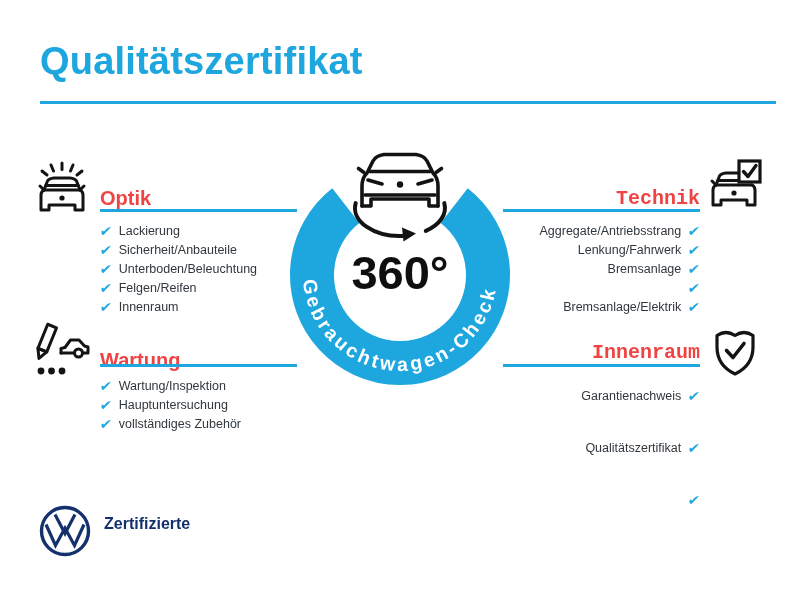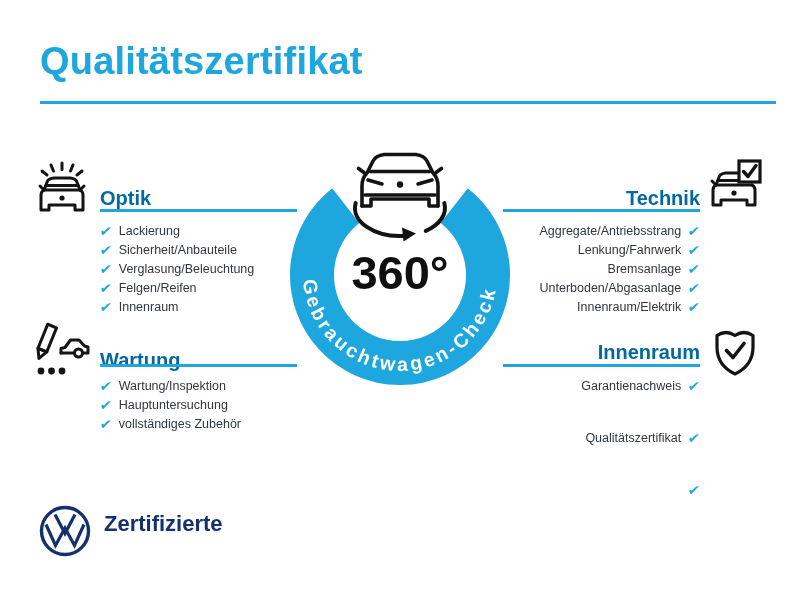--- a/index.html
+++ b/index.html
@@ -1,30 +1,30 @@
 <!DOCTYPE html>
 <html><head>
 <meta charset="utf-8">
 <style>
   html,body{margin:0;padding:0;}
   body{width:800px;height:600px;background:#ffffff;font-family:"Liberation Sans","DejaVu Sans",sans-serif;position:relative;overflow:hidden;}
   .title{position:absolute;left:40px;top:40px;margin:0;font-size:38px;font-weight:bold;color:#1ea6de;letter-spacing:0.2px;}
   .title-rule{position:absolute;left:40px;top:101px;width:736px;height:3px;background:#1ea6de;}
-  .head{position:absolute;width:197px;font-size:20px;font-weight:bold;color:#0369a1;}
+  .head{position:absolute;width:197px;font-size:20px;font-weight:bold;color:#ef4444;}
   .head-left{text-align:left;}
-  .head-right{text-align:right;}
+  .head-right{text-align:right;font-family:Liberation Mono, monospace;}
   .rule{position:absolute;width:197px;height:3px;background:#1ea6de;}
   .list{position:absolute;display:flex;flex-direction:column;gap:4px;font-size:12.5px;color:#30373d;}
   .row{display:flex;align-items:center;line-height:15px;}
   .row-left{justify-content:flex-start;}
   .row-right{justify-content:flex-end;}
   .chk{font-family:"DejaVu Sans",sans-serif;color:#1ea6de;font-weight:bold;font-size:14px;display:inline-block;transform:skewX(-8deg);}
   .row-left .chk{margin-right:7px;}
   .row-right .chk{margin-left:7px;}
-  .footer-text{position:absolute;left:104px;top:512px;font-size:22px;line-height:23px;font-weight:bold;color:#14316d;}
+  .footer-text{position:absolute;left:104px;top:512px;font-size:16px;line-height:23px;font-weight:bold;color:#14316d;}
   .icon{position:absolute;}
   svg{display:block;}
 </style>
 </head>
 <body>
 
 <h1 class="title">Qualitätszertifikat</h1>
 <div class="title-rule"></div>
 
 <svg class="icon" style="left:34px;top:160px;" width="56" height="58" viewBox="0 0 56 58">
@@ -49,21 +49,21 @@
   <div class="row row-left">
       <span class="chk">✔</span>
       <span>Lackierung</span>
     </div>
   <div class="row row-left">
       <span class="chk">✔</span>
       <span>Sicherheit/Anbauteile</span>
     </div>
   <div class="row row-left">
       <span class="chk">✔</span>
-      <span>Verglasung/Beleuchtung</span>
+      <span>Unterboden/Beleuchtung</span>
     </div>
   <div class="row row-left">
       <span class="chk">✔</span>
       <span>Felgen/Reifen</span>
     </div>
   <div class="row row-left">
       <span class="chk">✔</span>
       <span>Innenraum</span>
     </div>
 </div>
@@ -120,36 +120,35 @@
     </div>
   <div class="row row-right">
       <span>Lenkung/Fahrwerk</span>
       <span class="chk">✔</span>
     </div>
   <div class="row row-right">
       <span>Bremsanlage</span>
       <span class="chk">✔</span>
     </div>
   <div class="row row-right">
-      <span>Unterboden/Abgasanlage</span>
       <span class="chk">✔</span>
     </div>
   <div class="row row-right">
-      <span>Innenraum/Elektrik</span>
+      <span>Bremsanlage/Elektrik</span>
       <span class="chk">✔</span>
     </div>
 </div>
 
 <svg class="icon" style="left:712px;top:326px;" width="46" height="52" viewBox="0 0 46 52">
   <path d="M5,9.5 C11,5.5 17,5.5 23,9.5 C29,5.5 35,5.5 41,9.5 L41,21 C41,35 32.5,43.5 23,48 C13.5,43.5 5,35 5,21 Z" fill="none" stroke="#141414" stroke-width="3.2" stroke-linejoin="round"></path>
   <path d="M14.5,24.5 L21,31.5 L32,17.5" fill="none" stroke="#141414" stroke-width="3.6" stroke-linecap="round" stroke-linejoin="round"></path>
 </svg>
 <div class="head head-right" style="left:503px;top:341px;">Innenraum</div>
 <div class="rule" style="left:503px;top:364px;"></div>
-<div class="list" style="left:420px;top:379px;width:280px;gap:37px;">
+<div class="list" style="left:420px;top:389px;width:280px;gap:37px;">
   <div class="row row-right">
       <span>Garantienachweis</span>
       <span class="chk">✔</span>
     </div>
   <div class="row row-right">
       <span>Qualitätszertifikat</span>
       <span class="chk">✔</span>
     </div>
   <div class="row row-right">
       <span class="chk">✔</span>

